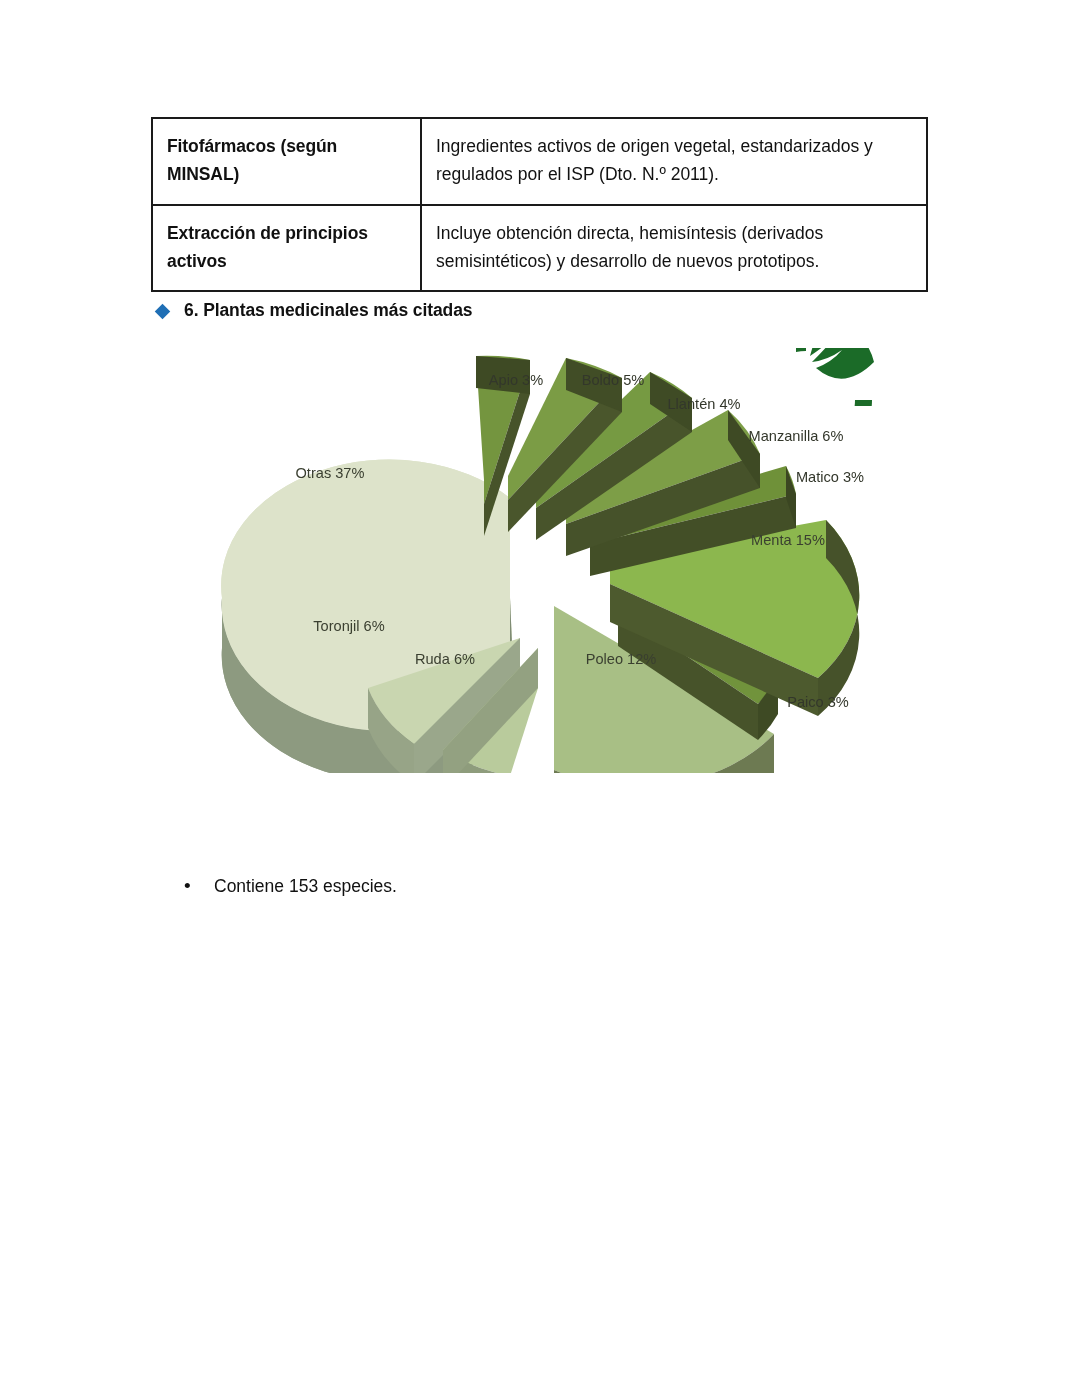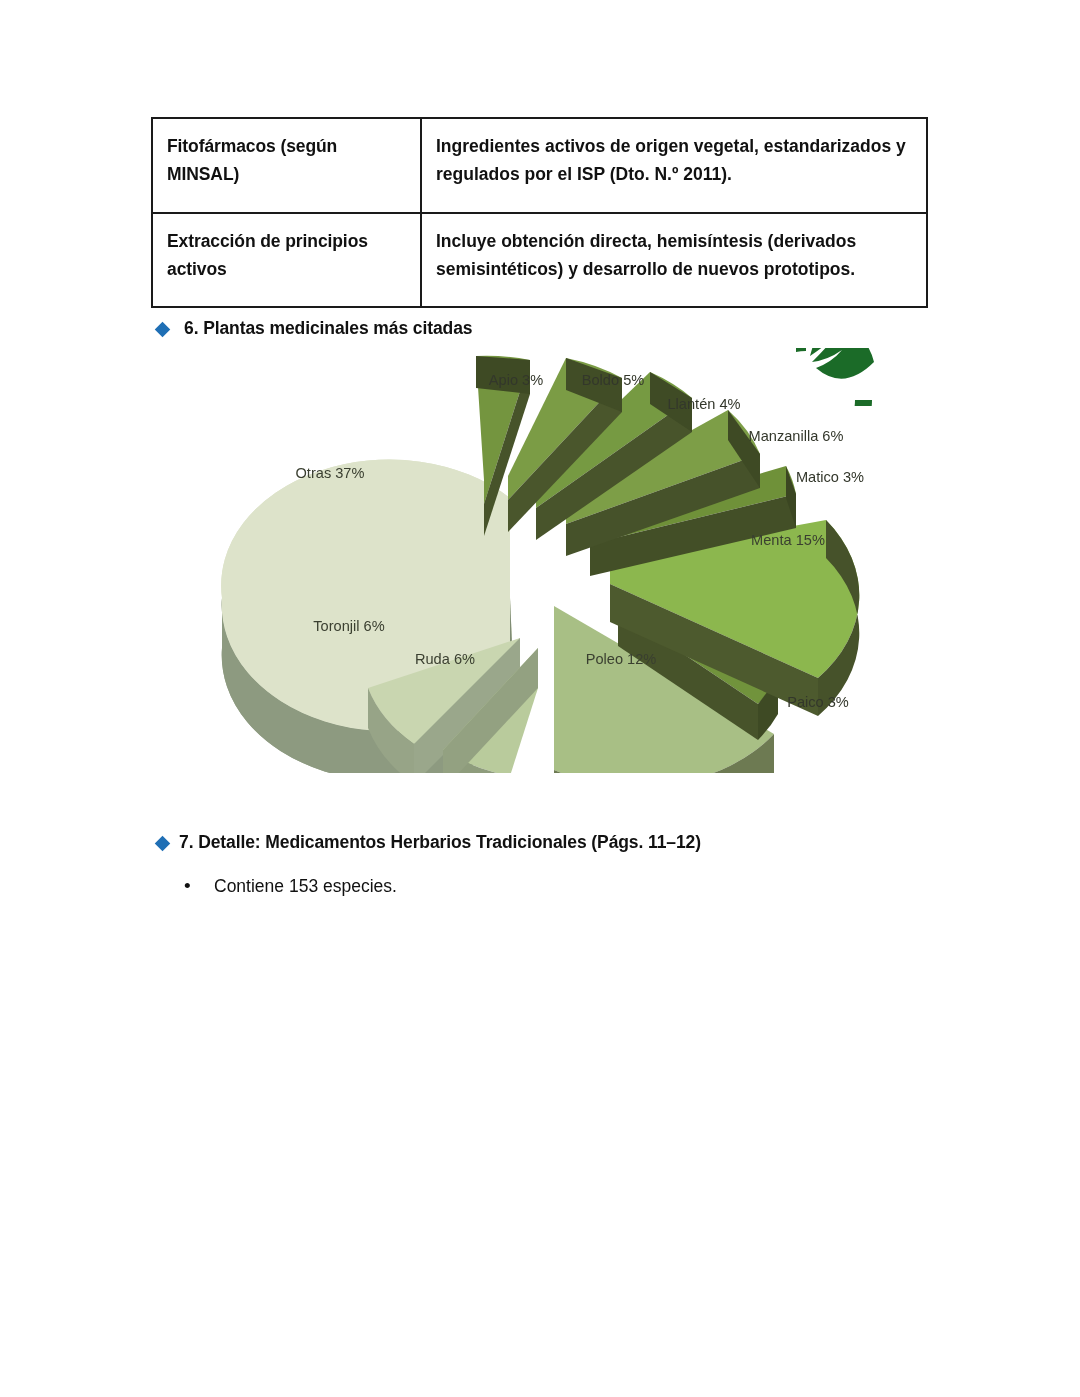--- a/index.html
+++ b/index.html
@@ -26,33 +26,33 @@
   .def-table {
     position: absolute;
     left: 151px;
     top: 117px;
     width: 777px;
     border-collapse: collapse;
     table-layout: fixed;
   }
   .def-table td {
     border: 2px solid #1a1a1a;
-    padding: 13px 14px 23px 14px;
+    padding: 13px 14px 15px 14px;
     vertical-align: top;
     font-size: 17.5px;
     line-height: 1.62;
     color: #111111;
   }
   .def-table td.term {
     width: 239px;
     font-weight: bold;
     letter-spacing: -0.1px;
   }
   .def-table td.desc {
-    font-weight: bold;
+    font-weight: normal;
   }
 
   
   .diamond-heading {
     position: absolute;
     display: flex;
     align-items: flex-start;
     gap: 11px;
     font-size: 17.5px;
     font-weight: bold;
@@ -60,21 +60,21 @@
     letter-spacing: -0.1px;
   }
   .diamond-icon {
     width: 11px;
     height: 11px;
     background: #1f6fb5;
     transform: rotate(45deg);
     margin-top: 6px;
     flex: none;
   }
-  #heading-6 { left: 157px; top: 318px; gap: 16px; }
+  #heading-6 { left: 157px; top: 300px; gap: 16px; }
   #heading-7 { left: 157px; top: 832px; }
 
   
   .caption {
     position: absolute;
     left: 160px;
     top: 785px;
     width: 790px;
     font-size: 17.5px;
     line-height: 1.6;
@@ -244,24 +244,20 @@
       <text class="slice-label inner" x="570" y="197" text-anchor="middle">Menta 15%</text>
       <text class="slice-label" x="600" y="359" text-anchor="middle">Paico 3%</text>
       <text class="slice-label inner" x="403" y="316" text-anchor="middle">Poleo 12%</text>
       <text class="slice-label inner" x="227" y="316" text-anchor="middle">Ruda 6%</text>
       <text class="slice-label inner" x="131" y="283" text-anchor="middle">Toronjil 6%</text>
       <text class="slice-label inner" x="112" y="130" text-anchor="middle">Otras 37%</text>
     </svg>
   </div>
 
 
-  <div class="diamond-heading" id="heading-7">
-    <span class="diamond-icon"></span>
-    <span>7. Detalle: Medicamentos Herbarios Tradicionales (Págs. 11–12)</span>
-  </div>
 
   <ul class="bullet-list">
     <li>
       <span>Contiene 153 especies.</span>
     </li>
   </ul>
 
 </div>
 
 </body></html>

